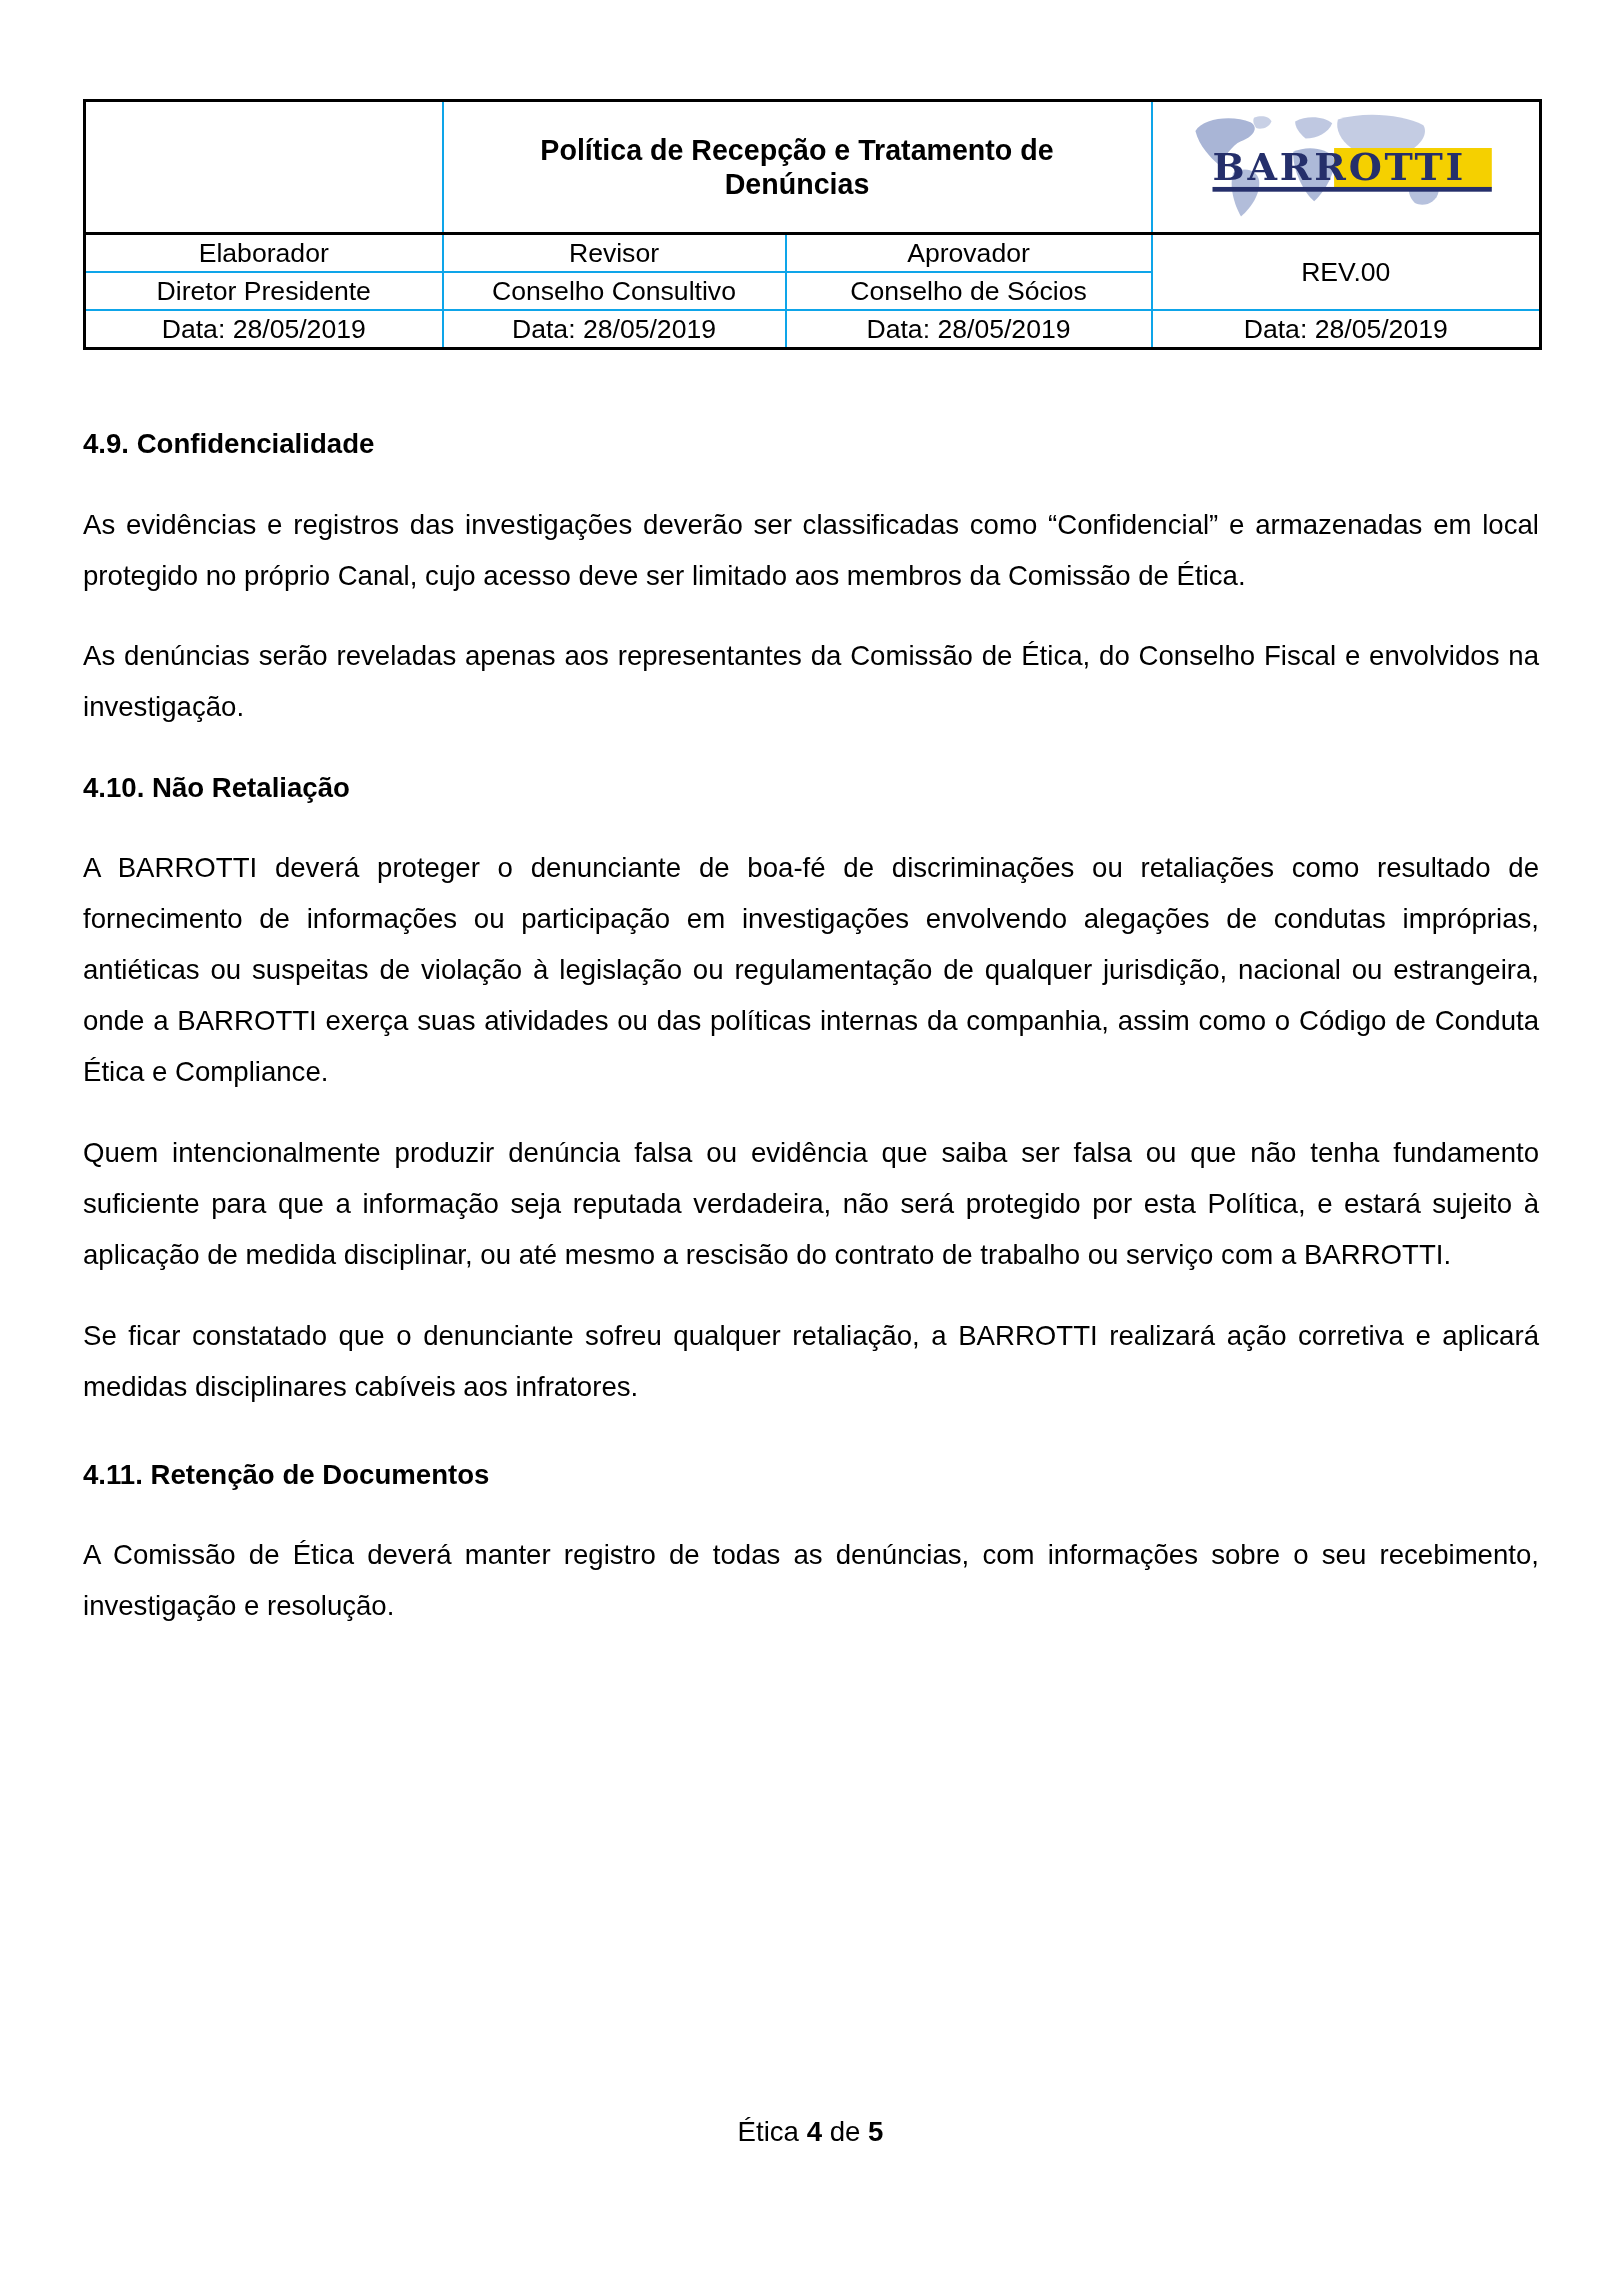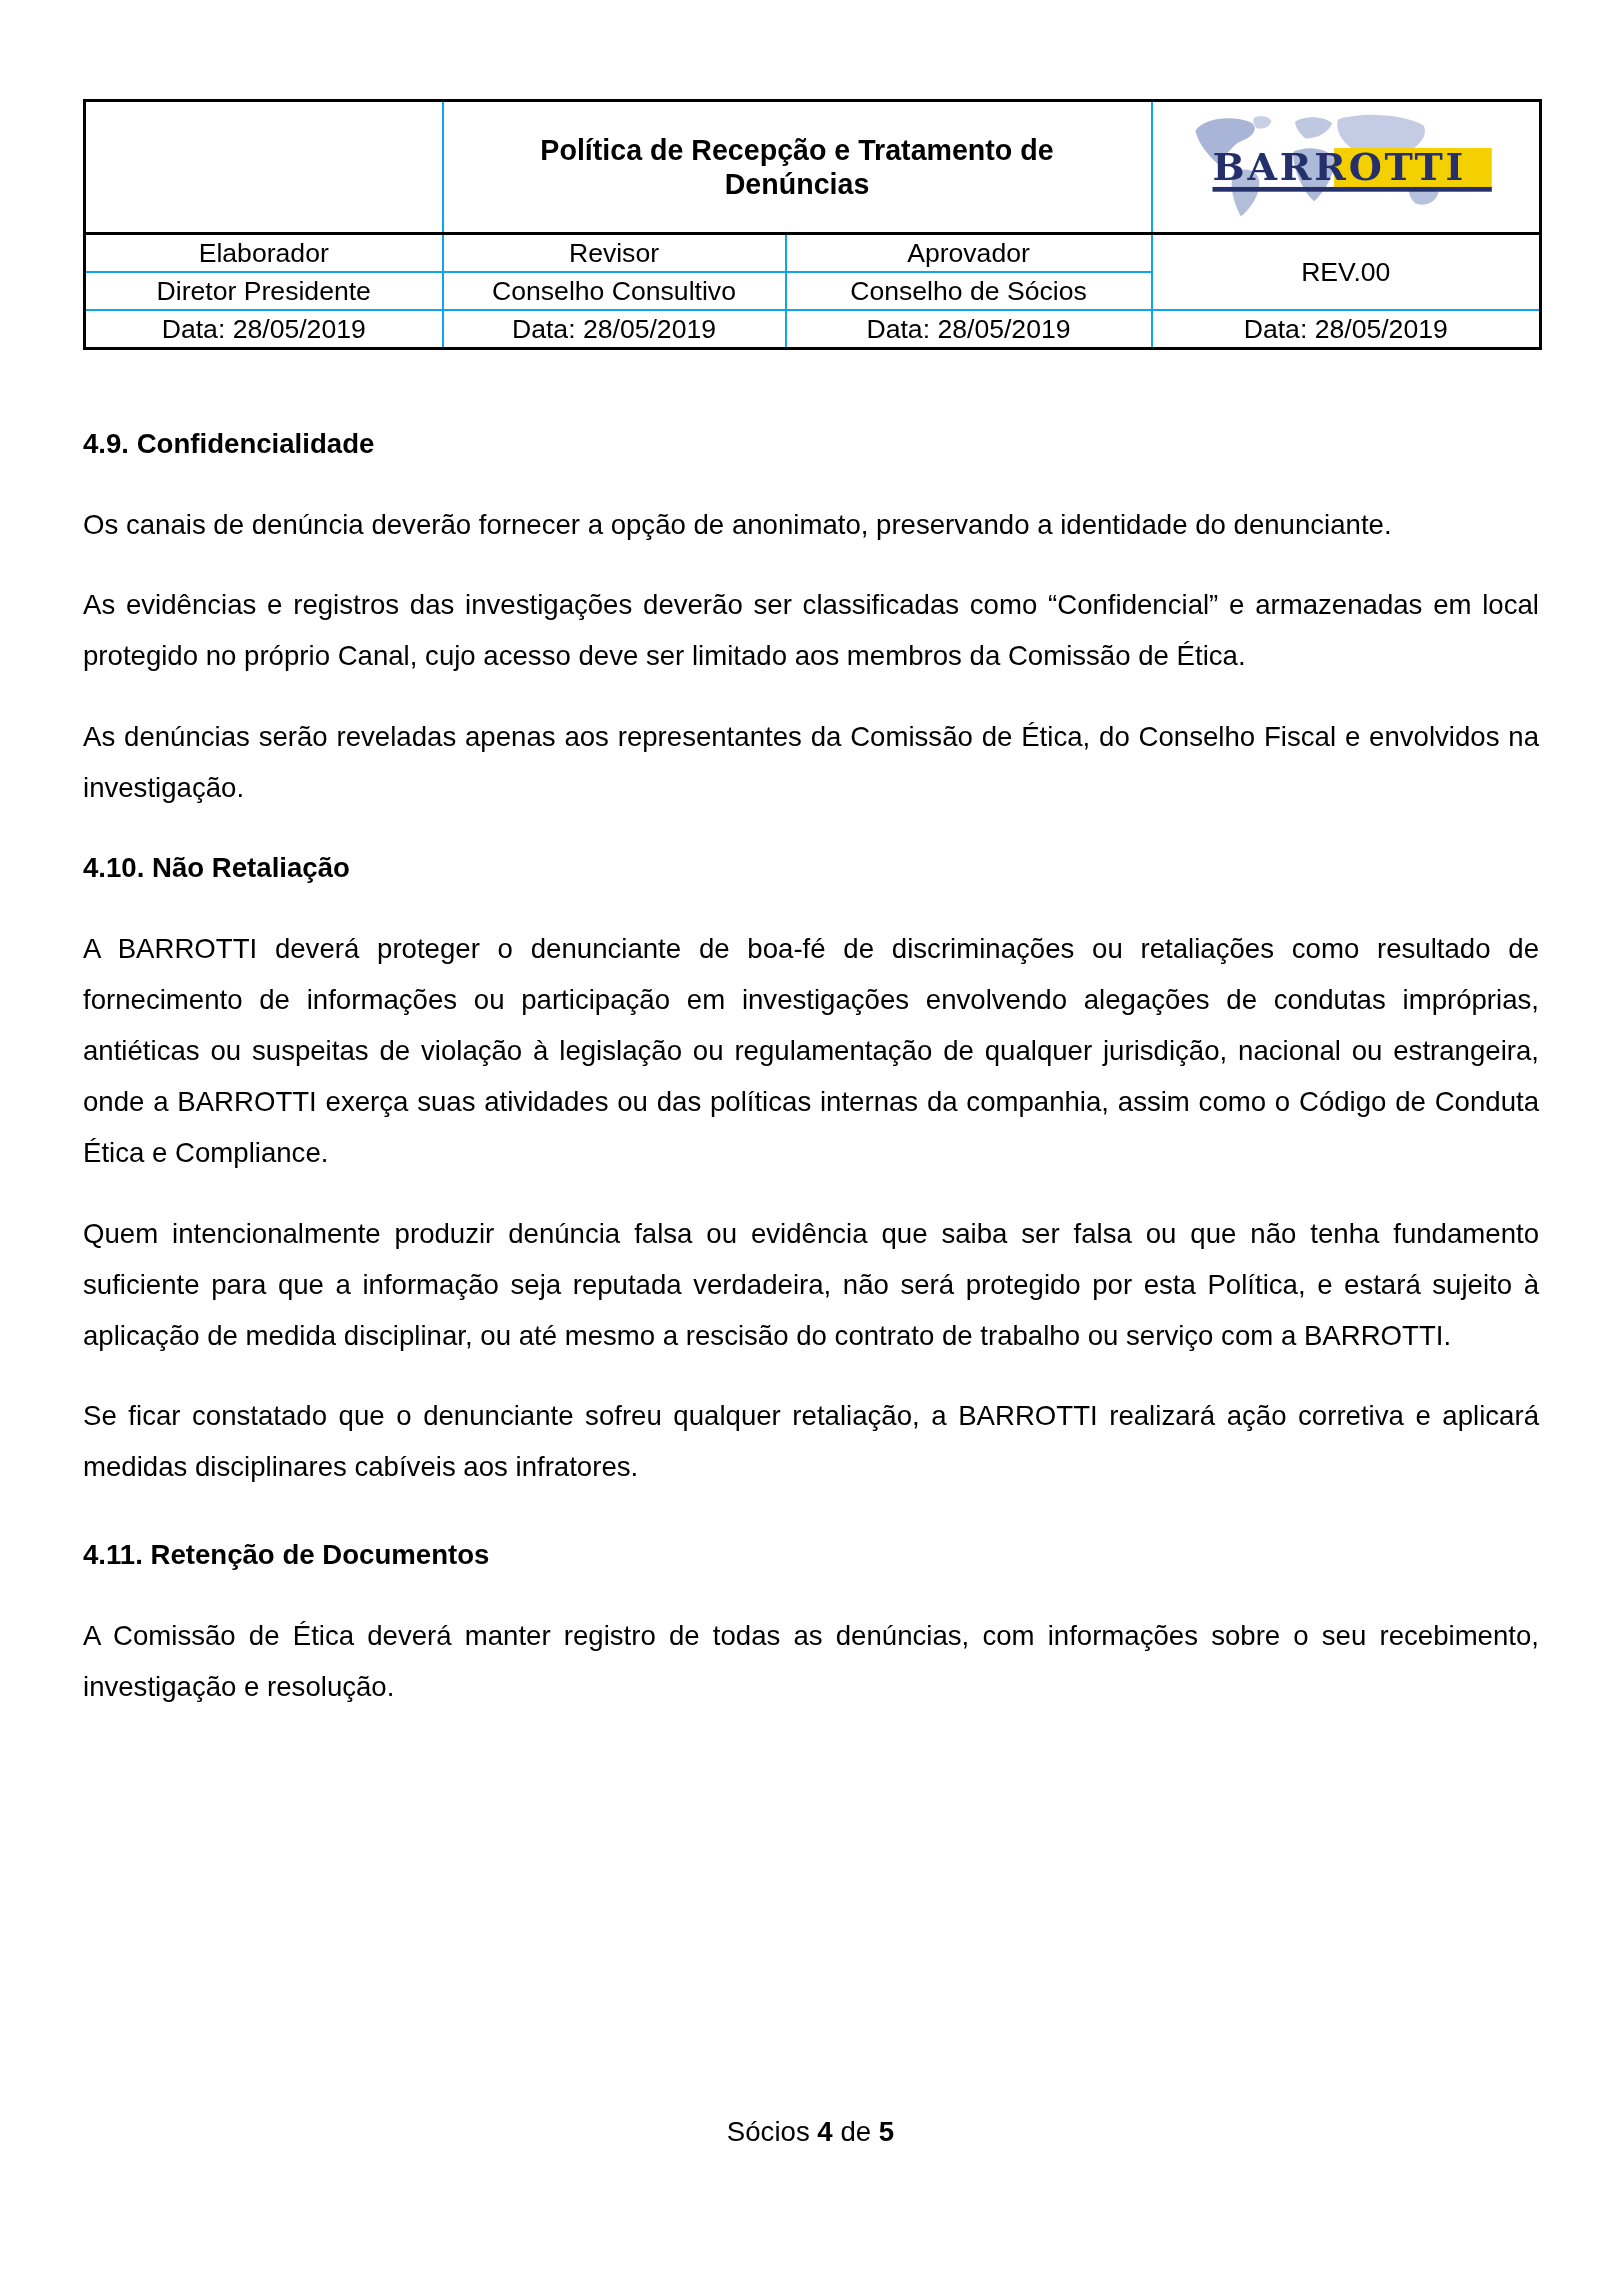--- a/index.html
+++ b/index.html
@@ -148,35 +148,34 @@
       <td>Data: 28/05/2019</td>
       <td>Data: 28/05/2019</td>
       <td>Data: 28/05/2019</td>
     </tr>
   </tbody>
     </table>
 
   <div class="content">
 
     <h2>4.9. Confidencialidade</h2>
-    <p>Os canais de denúncia deverão fornecer a opção de anonimato, preservando a identidade do denunciante.</p>
     <p>As evidências e registros das investigações deverão ser classificadas como “Confidencial” e armazenadas em local protegido no próprio Canal, cujo acesso deve ser limitado aos membros da Comissão de Ética.</p>
     <p>As denúncias serão reveladas apenas aos representantes da Comissão de Ética, do Conselho Fiscal e envolvidos na investigação.</p>
 
     <h2>4.10. Não Retaliação</h2>
     <p>A BARROTTI deverá proteger o denunciante de boa-fé de discriminações ou retaliações como resultado de fornecimento de informações ou participação em investigações envolvendo alegações de condutas impróprias, antiéticas ou suspeitas de violação à legislação ou regulamentação de qualquer jurisdição, nacional ou estrangeira, onde a BARROTTI exerça suas atividades ou das políticas internas da companhia, assim como o Código de Conduta Ética e Compliance.</p>
     <p>Quem intencionalmente produzir denúncia falsa ou evidência que saiba ser falsa ou que não tenha fundamento suficiente para que a informação seja reputada verdadeira, não será protegido por esta Política, e estará sujeito à aplicação de medida disciplinar, ou até mesmo a rescisão do contrato de trabalho ou serviço com a BARROTTI.</p>
     <p>Se ficar constatado que o denunciante sofreu qualquer retaliação, a BARROTTI realizará ação corretiva e aplicará medidas disciplinares cabíveis aos infratores.</p>
 
     <h2 class="extra-gap">4.11. Retenção de Documentos</h2>
     <p>A Comissão de Ética deverá manter registro de todas as denúncias, com informações sobre o seu recebimento, investigação e resolução.</p>
 
   </div>
 
   <div class="footer">
-    <span>Sócios</span>
+    <span>Ética</span>
     <b>4</b>
     <span>de</span>
     <b>5</b>
   </div>
 
 </div>
 
 
 </body></html>

